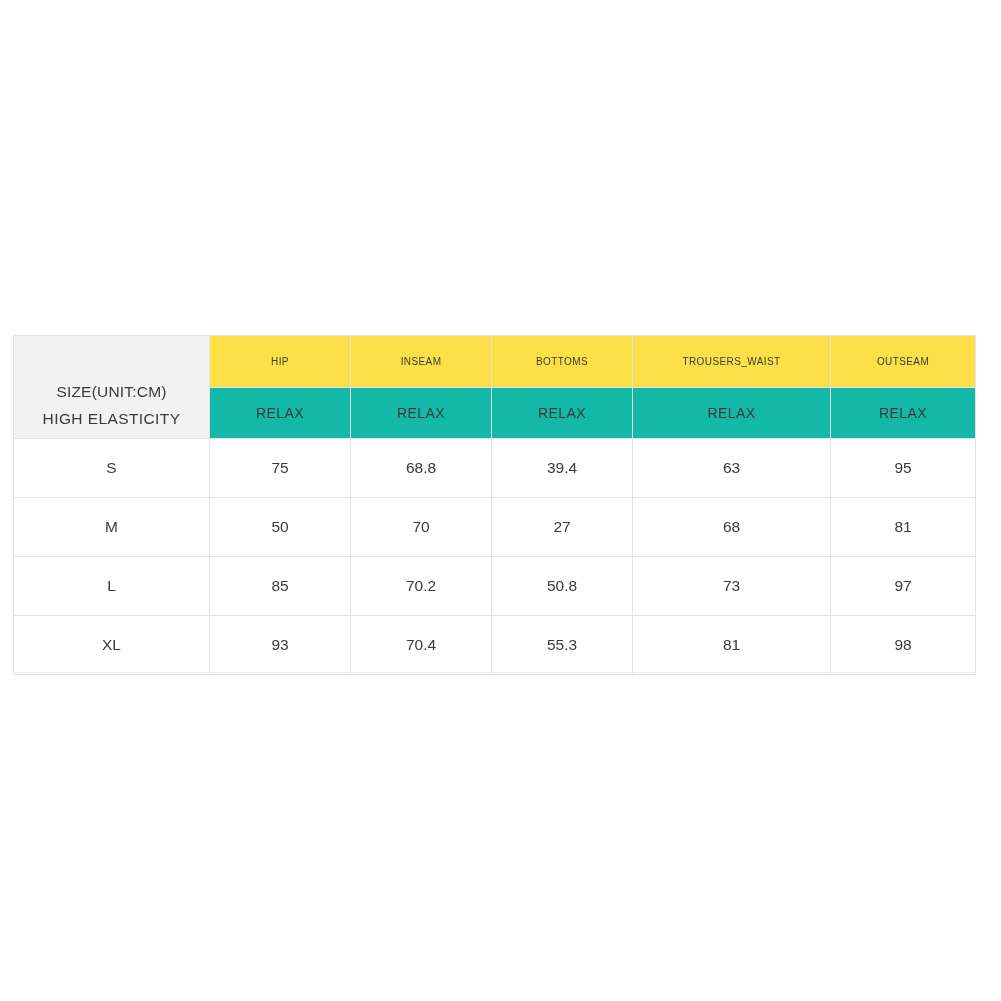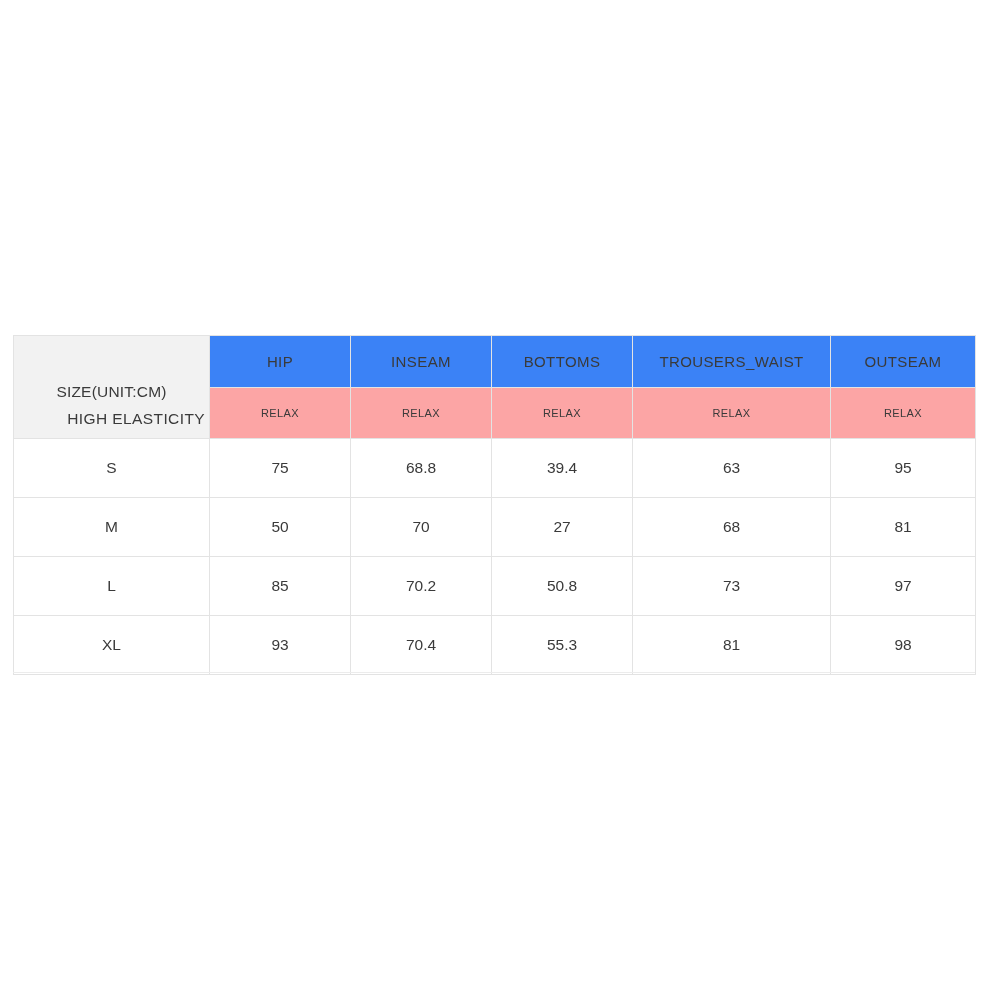--- a/index.html
+++ b/index.html
@@ -33,42 +33,42 @@
   table.size-table th {
     border: 1px solid #e3e3e3;
     text-align: center;
     vertical-align: middle;
     font-weight: normal;
     color: #3a3a3a;
   }
 
   
   .hdr-cell {
-    background: #3b82f6;
-    font-size: 15px;
+    background: #fde047;
+    font-size: 10px;
     letter-spacing: 0.4px;
     height: 45px;
     font-weight: bold;
     color: #333333;
   }
 
   .hdr-corner {
     background: #f2f2f2;
     font-size: 15.5px;
     font-weight: bold;
     color: #333333;
     line-height: 1.75;
     padding: 6px 4px;
   }
   .hdr-corner .line1 { display: block; letter-spacing: 0.2px; margin-top: 36px; }
-  .hdr-corner .line2 { display: block; letter-spacing: 0.4px; text-align: right; }
+  .hdr-corner .line2 { display: block; letter-spacing: 0.4px; }
 
   .hdr-sub {
-    background: #fca5a5;
-    font-size: 11px;
+    background: #14b8a6;
+    font-size: 14px;
     letter-spacing: 0.4px;
     height: 45px;
     font-weight: bold;
     color: #333333;
   }
 
   .body-cell {
     background: #ffffff;
     font-size: 15.5px;
     height: 56px;

